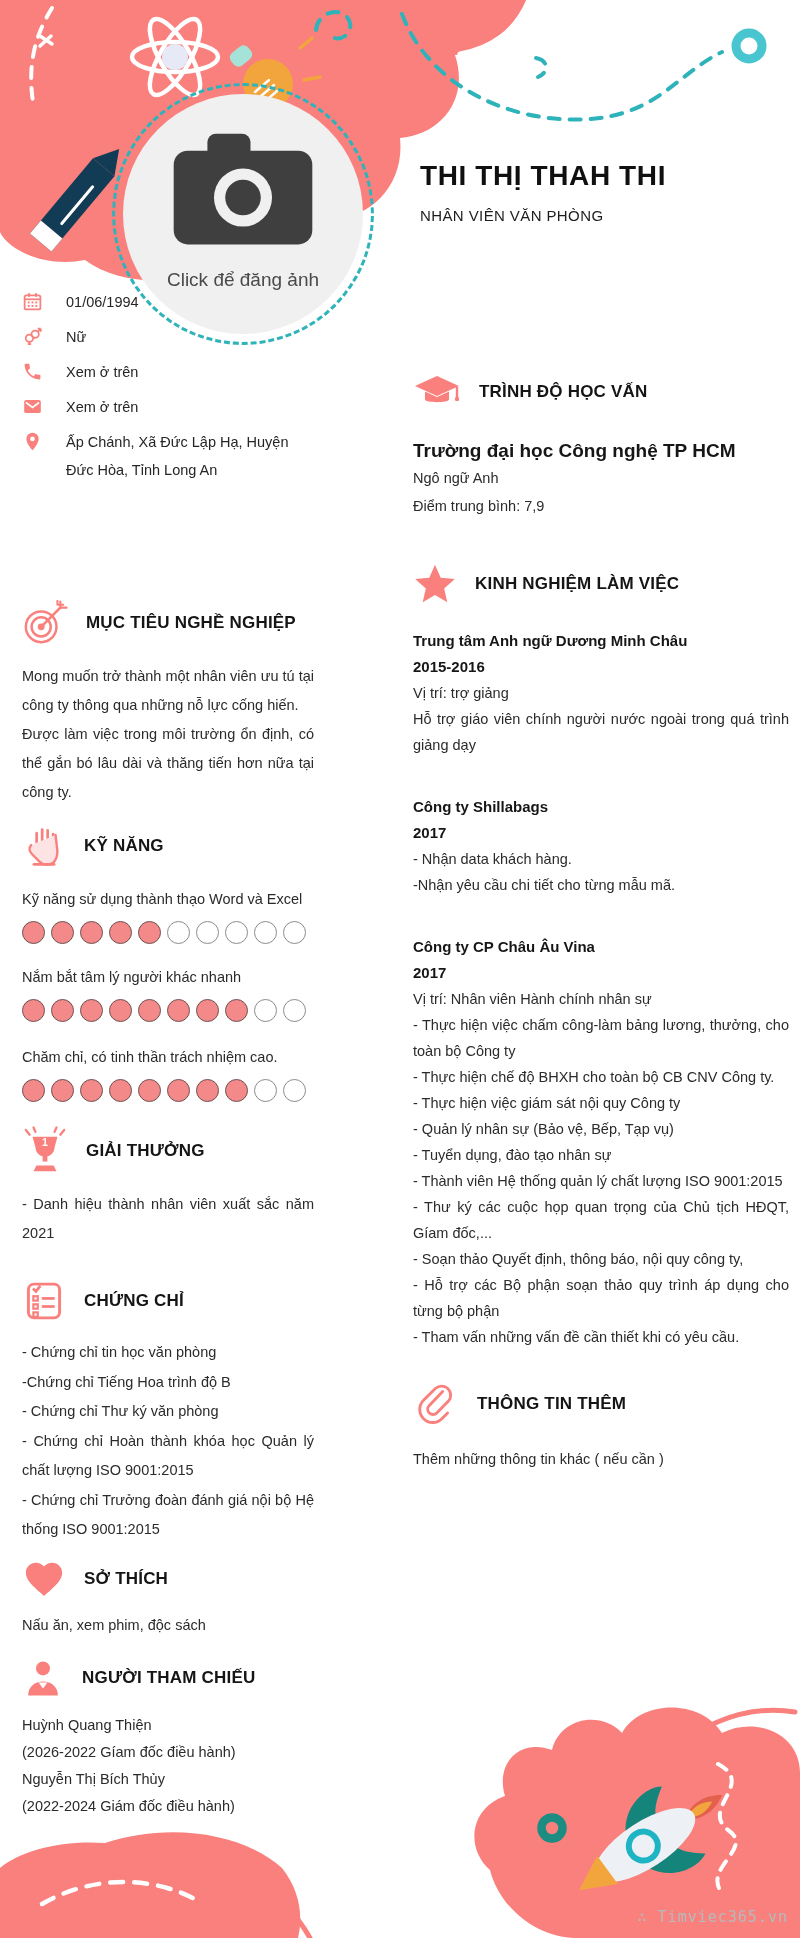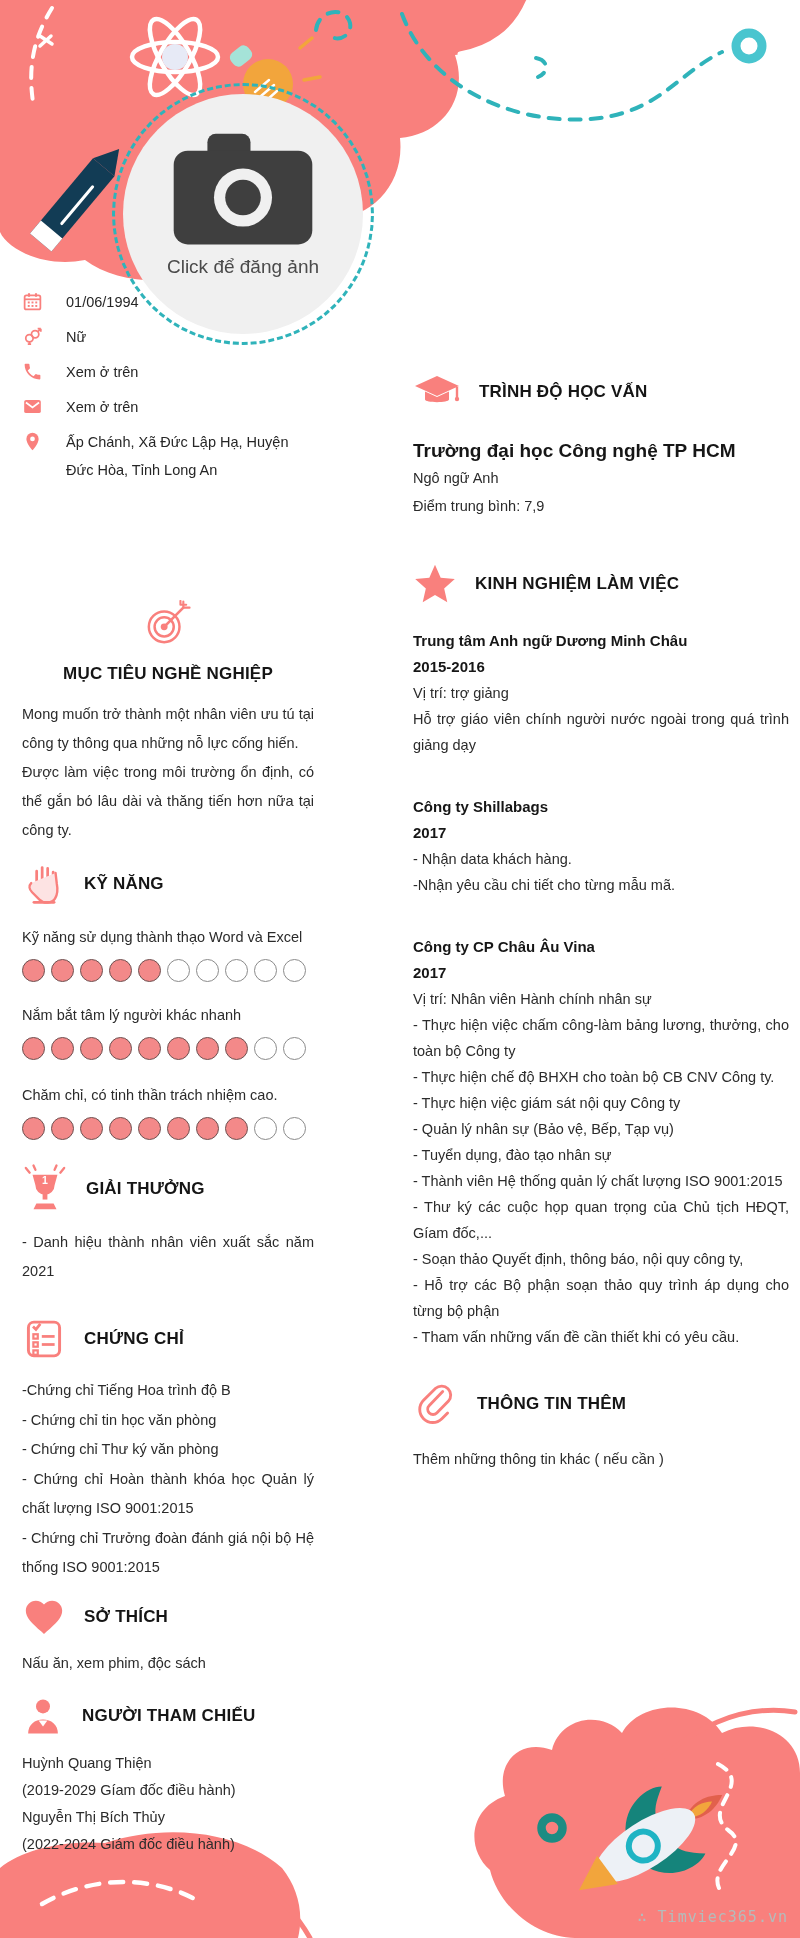--- a/index.html
+++ b/index.html
@@ -4,39 +4,39 @@
 <style>
   html,body{margin:0;padding:0;background:#fff;}
   .page{position:relative;width:800px;height:1938px;background:#fff;overflow:hidden;
         font-family:"Liberation Sans",sans-serif;color:#2b2b2b;}
   svg{display:block;}
   .deco{position:absolute;left:0;pointer-events:none;}
   
   .photo-outer{position:absolute;left:112px;top:83px;width:262px;height:262px;border-radius:50%;
                border:3px dashed #2FB3BA;box-sizing:border-box;z-index:3;}
   .photo-inner{position:absolute;left:8px;top:8px;right:8px;bottom:8px;border-radius:50%;
-               background:#F0F0F0;display:flex;flex-direction:column;align-items:center;cursor:pointer;}
+               background:#F0F0F0;display:flex;flex-direction:column;align-items:center;cursor:pointer;gap:13px;}
   .photo-inner svg{margin-top:38px;}
   .photo-caption{margin-top:6px;font-size:19px;color:#4a4a4a;}
   
   .name-block{position:absolute;left:420px;top:160px;z-index:3;}
   .name{font-size:28px;font-weight:700;letter-spacing:.6px;color:#101010;}
   .role{margin-top:15px;font-size:15px;color:#1d1d1d;letter-spacing:.4px;}
   
   .col-left{position:absolute;left:22px;top:288px;width:292px;font-size:14.5px;z-index:2;}
   .col-right{position:absolute;left:413px;top:372px;width:376px;font-size:14.5px;z-index:2;}
   .sec-head{display:flex;align-items:center;gap:18px;}
   .sec-head .ic{flex:0 0 auto;display:flex;align-items:center;justify-content:center;}
   .sec-head h2{font-size:17px;font-weight:700;color:#151515;letter-spacing:.2px;margin:0;}
   
   .pi-row{display:flex;gap:23px;margin-bottom:7px;align-items:flex-start;}
   .pi-row .ic{flex:0 0 21px;margin-top:3px;}
   .pi-text{line-height:28px;color:#262626;}
   
-  .objective-head{margin-top:116px;flex-direction:column;}
+  .objective-head{margin-top:116px;}
   .para{margin:16px 0 0 0;text-align:justify;line-height:29px;}
   .para + .para{margin-top:0;}
   
   .skills-head{margin-top:14px;}
   .skill-label{margin-top:14px;line-height:29px;}
   .dots{display:flex;gap:6px;margin-top:7px;}
   .dot{width:23px;height:23px;border-radius:50%;box-sizing:border-box;
        background:#fff;border:1.2px solid #8b8b8b;}
   .dot.filled{background:#F38989;border-color:#6e5252;}
   
@@ -111,20 +111,24 @@
       <svg width="150" height="118" viewBox="0 0 160 126">
         <rect x="42" y="2" width="46" height="30" rx="9" fill="#3F3F3F"></rect>
         <rect x="6" y="20" width="148" height="100" rx="15" fill="#3F3F3F"></rect>
         <circle cx="80" cy="70" r="31" fill="#F0F0F0"></circle>
         <circle cx="80" cy="70" r="19" fill="#3F3F3F"></circle>
       </svg>
       <div class="photo-caption">Click để đăng ảnh</div>
     </div>
   </div>
 
+  <div class="name-block">
+    <div class="name">THI THỊ THAH THI</div>
+    <div class="role">NHÂN VIÊN VĂN PHÒNG</div>
+  </div>
 
   <div class="col-left">
 
     <div>
       <div class="pi-row">
         <span class="ic">
           <svg width="21" height="21" viewBox="0 0 24 24">
               <rect x="3" y="5" width="18" height="16" rx="2" fill="none" stroke="#F9807D" stroke-width="2"></rect>
               <path d="M3 9.5h18" stroke="#F9807D" stroke-width="2"></path>
               <path d="M8 2.5v4 M16 2.5v4" stroke="#F9807D" stroke-width="2.4"></path>
@@ -278,22 +282,22 @@
           <path d="M10.8 10.6 h7" stroke-width="1.5"></path>
           <rect x="6.2" y="13.8" width="2.4" height="2.4" stroke-width="1.2"></rect>
           <path d="M10.8 15 h7" stroke-width="1.5"></path>
           <rect x="6.2" y="18.2" width="2.4" height="2.4" stroke-width="1.2"></rect>
         </svg>
       </span>
       <h2>CHỨNG CHỈ</h2>
     </div>
     <ul class="cert-list">
 
-    <li>-Chứng chỉ Tiếng Hoa trình độ B</li>
-        <li>- Chứng chỉ tin học văn phòng</li>
+    <li>- Chứng chỉ tin học văn phòng</li>
+        <li>-Chứng chỉ Tiếng Hoa trình độ B</li>
         <li>- Chứng chỉ Thư ký văn phòng</li>
         <li>- Chứng chỉ Hoàn thành khóa học Quản lý chất lượng ISO 9001:2015</li>
         <li>- Chứng chỉ Trưởng đoàn đánh giá nội bộ Hệ thống ISO 9001:2015</li>
       </ul>
 
     <div class="sec-head hobby-head">
       <span class="ic">
         <svg width="44" height="40" viewBox="0 0 24 22">
             <path d="M12 20.35l-1.45-1.32C5.4 14.36 2 11.28 2 7.5 2 4.42 4.42 2 7.5 2c1.74 0 3.41.81 4.5 2.09C13.09 2.81 14.76 2 16.5 2 19.58 2 22 4.42 22 7.5c0 3.78-3.4 6.86-8.55 11.54L12 20.35z" fill="#F9807D"></path>
           </svg>
@@ -308,21 +312,21 @@
             <circle cx="24" cy="13" r="8" fill="#F9807D"></circle>
             <path d="M7 44c0-10 7.6-16 17-16s17 6 17 16z" fill="#F9807D"></path>
             <path d="M19 29l5 7 5-7z" fill="#fff"></path>
           </svg>
       </span>
       <h2>NGƯỜI THAM CHIẾU</h2>
     </div>
     <div class="ref-lines">
 
     <p>Huỳnh Quang Thiện</p>
-        <p>(2019-2029 Gíam đốc điều hành)</p>
+        <p>(2026-2022 Gíam đốc điều hành)</p>
         <p>Nguyễn Thị Bích Thủy</p>
         <p>(2022-2024 Giám đốc điều hành)</p>
       </div>
   </div>
 
   <div class="col-right">
 
     <div class="sec-head">
       <span class="ic">
         <svg width="48" height="40" viewBox="0 0 48 40">

